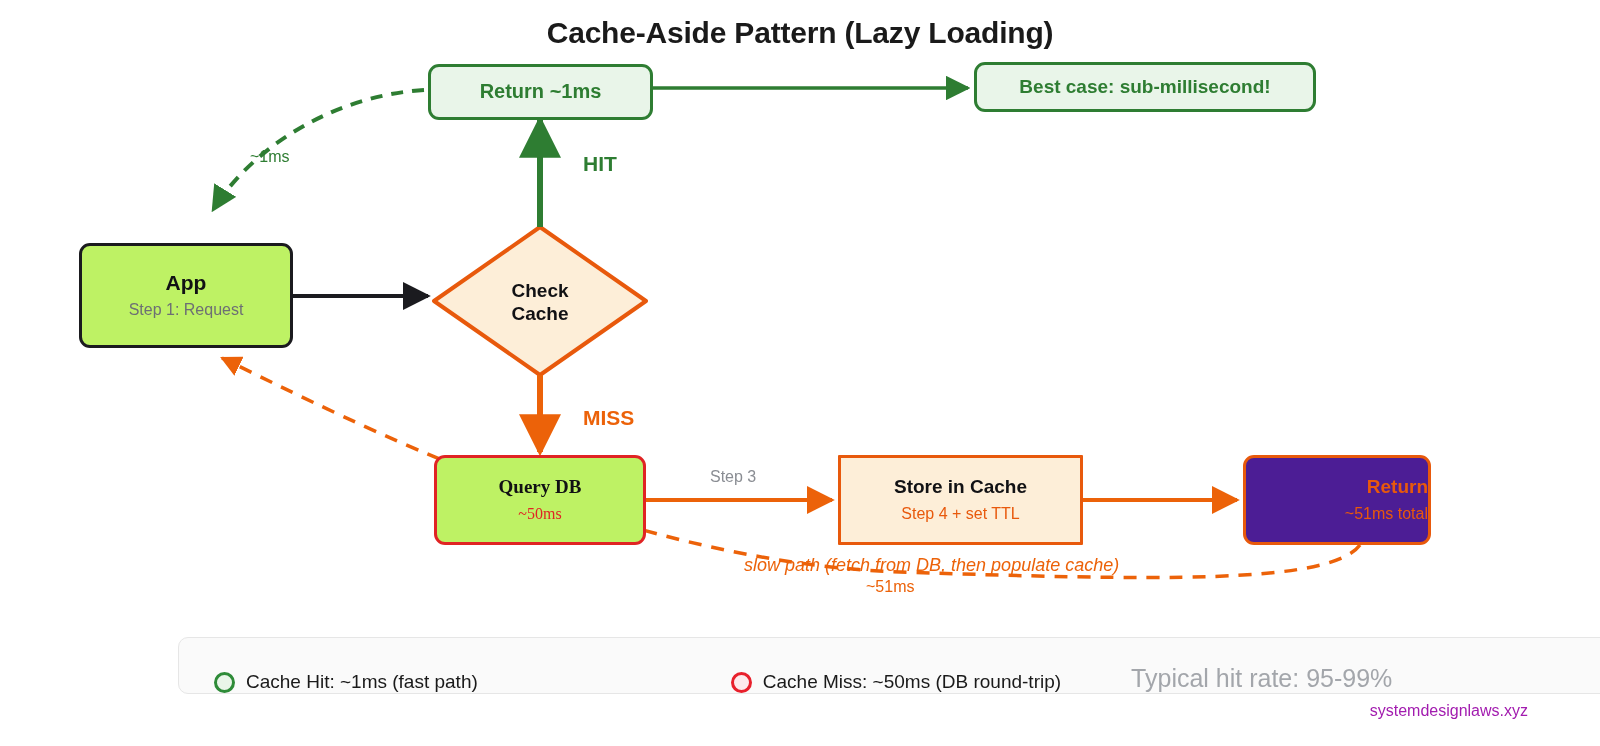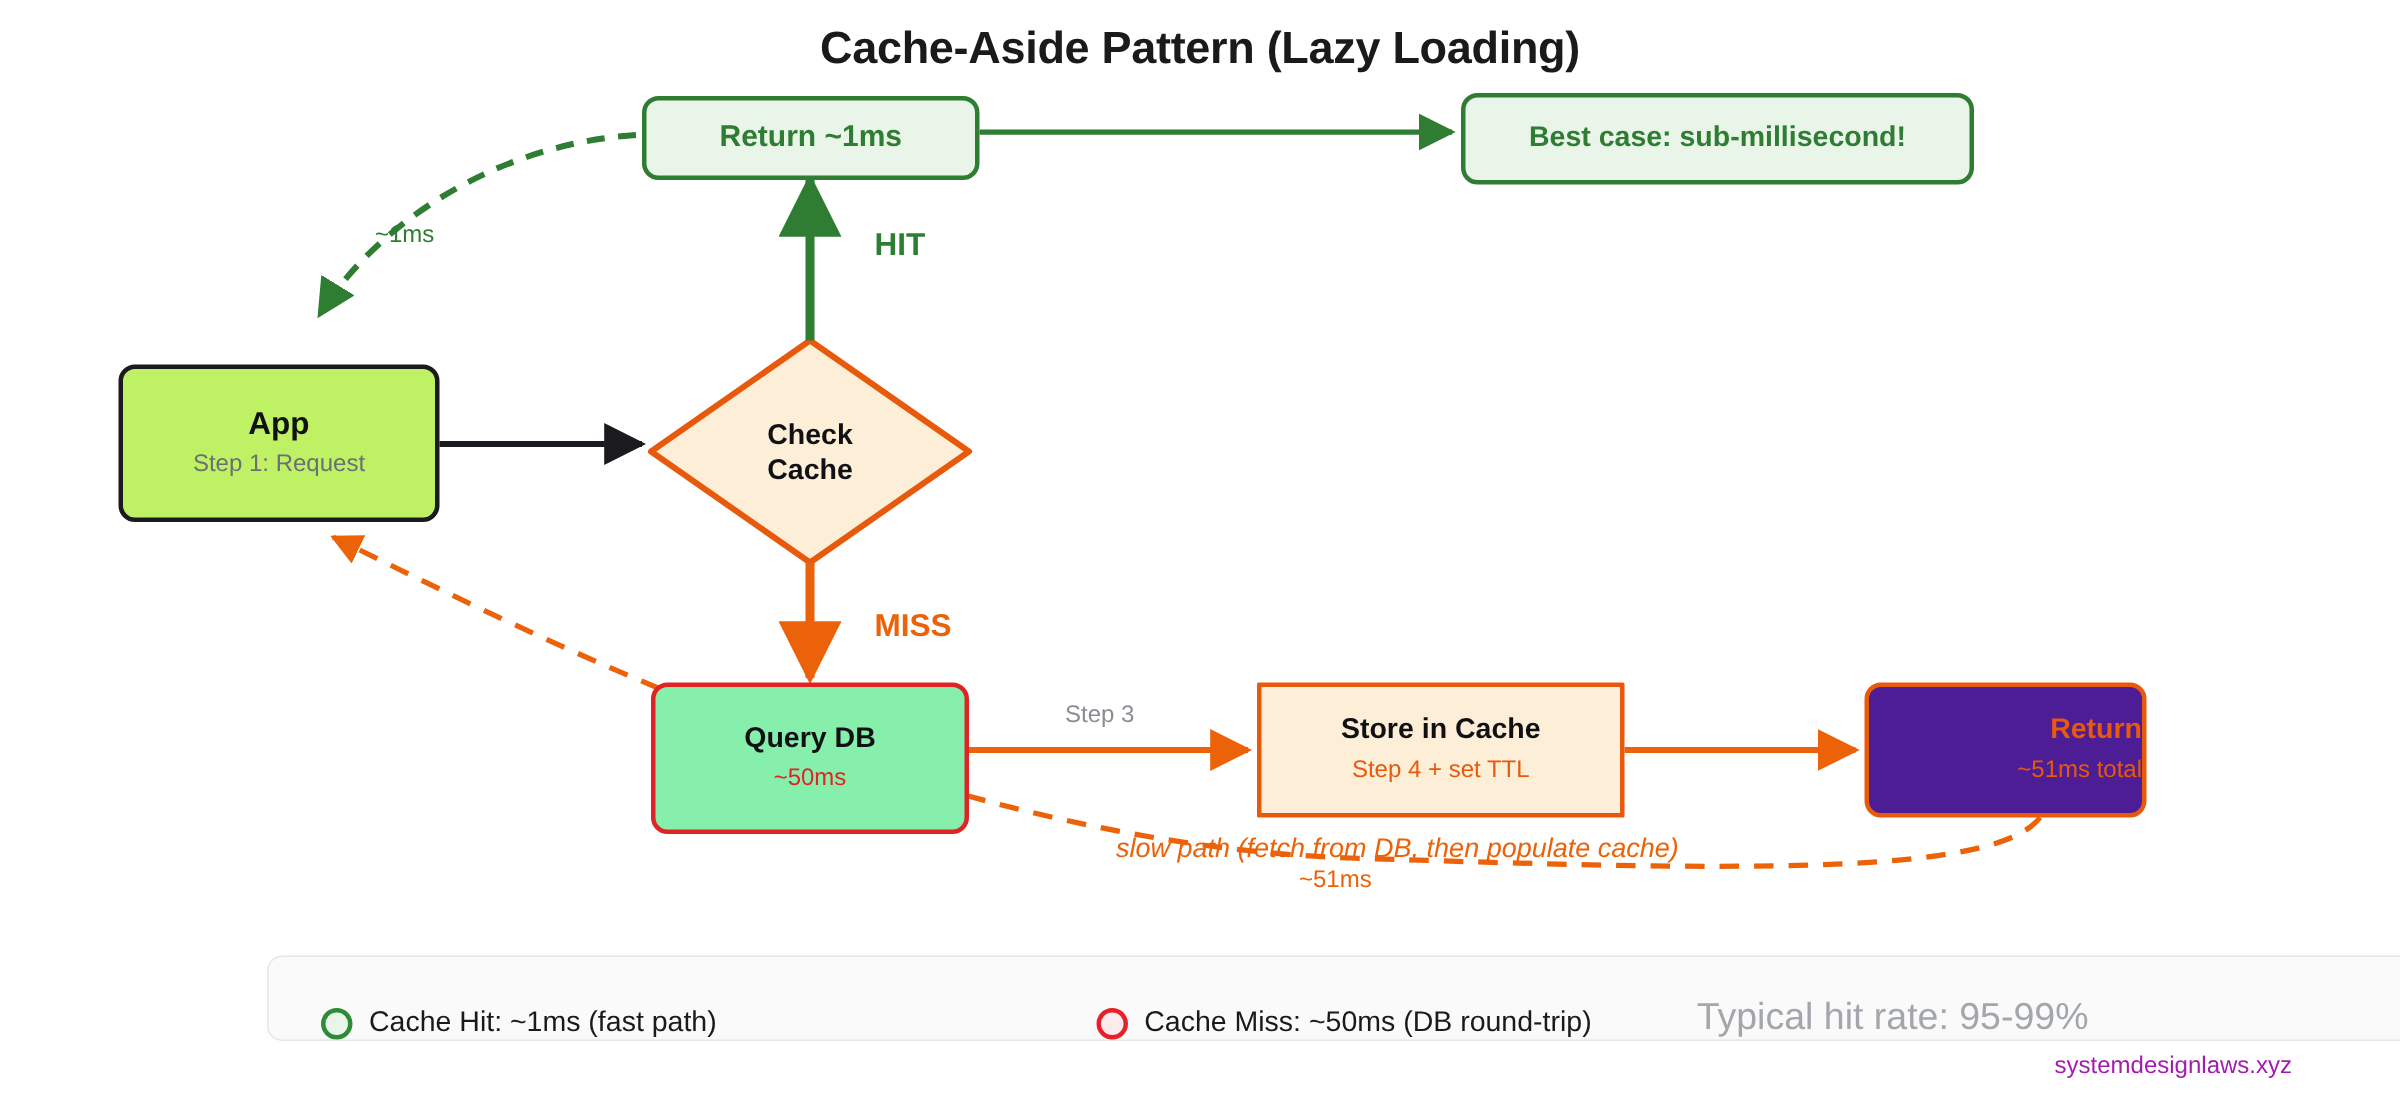--- a/index.html
+++ b/index.html
@@ -85,34 +85,35 @@
     width: 225px; height: 56px;
     background: #e9f5e9;
     border: 3.5px solid #2e7d32;
     border-radius: 11px;
   }
   #node-return-fast .t { color: #2e7d32; font-size: 20px; }
 
   
   #node-bestcase {
     left: 974px; top: 62px;
-    width: 342px; height: 61px;
+    width: 342px; height: 50px;
     background: #e9f5e9;
     border: 3px solid #2e7d32;
     border-radius: 11px;
   }
   #node-bestcase .t { color: #2e7d32; font-size: 19px; }
 
   
   #node-querydb {
     left: 434px; top: 455px;
-    width: 212px; height: 101px;
-    background: #86efac;
+    width: 212px; height: 90px;
+    background: #bef264;
     border: 3.5px solid #e02424;
     border-radius: 11px;
+    font-family: Liberation Serif, serif;
   }
   #node-querydb .t { color: #111114; }
   #node-querydb .s { color: #e02424; font-weight: normal; }
 
   
   #node-storecache {
     left: 838px; top: 455px;
     width: 245px; height: 90px;
     background: #fdeed8;
     border: 3.5px solid #e8590c;

